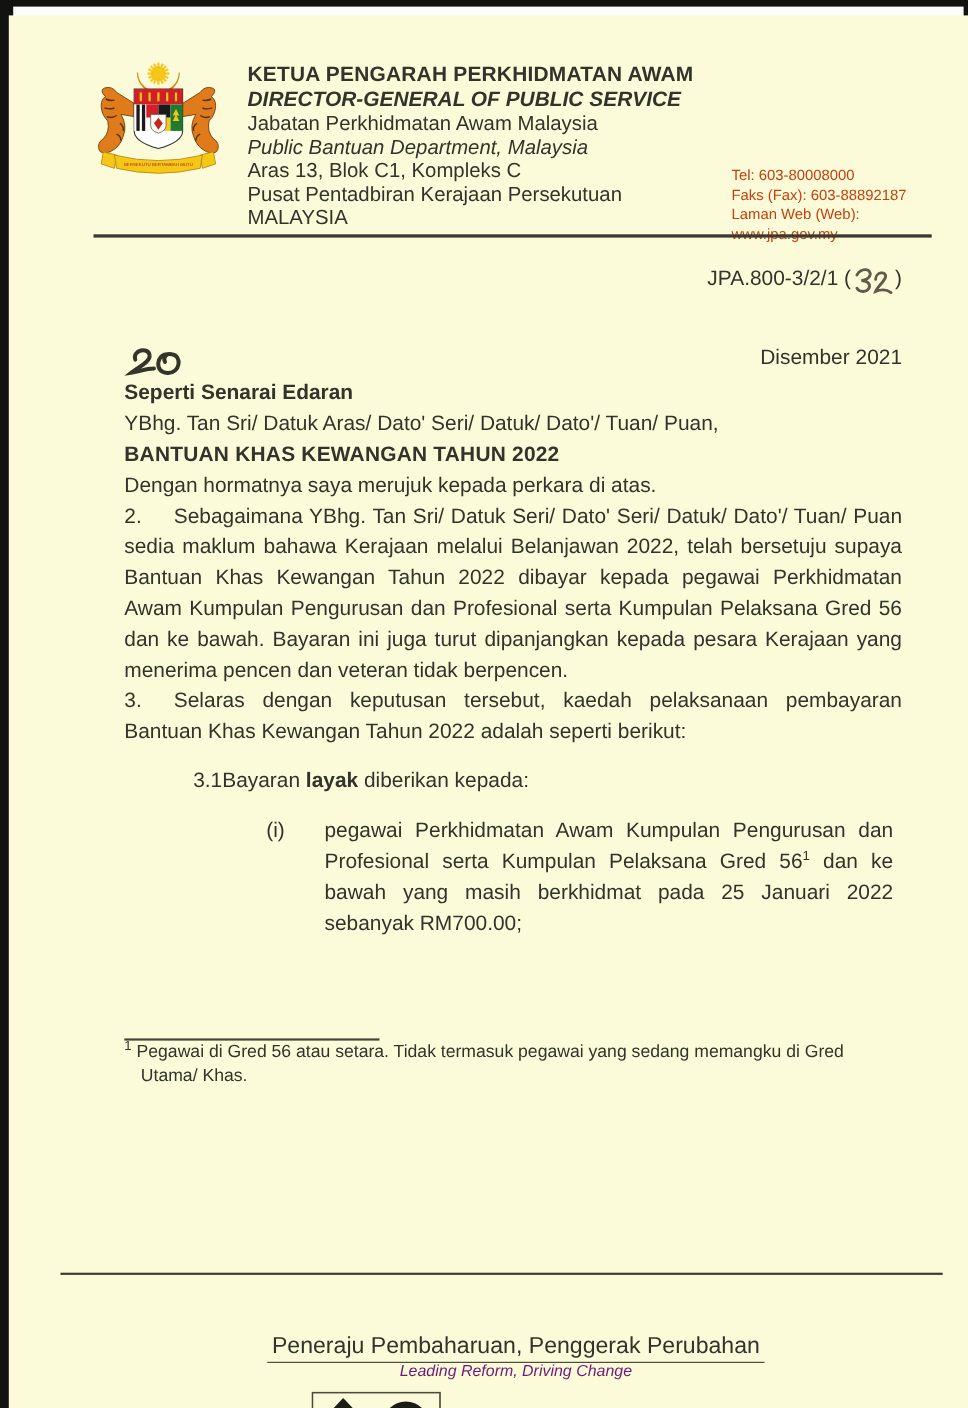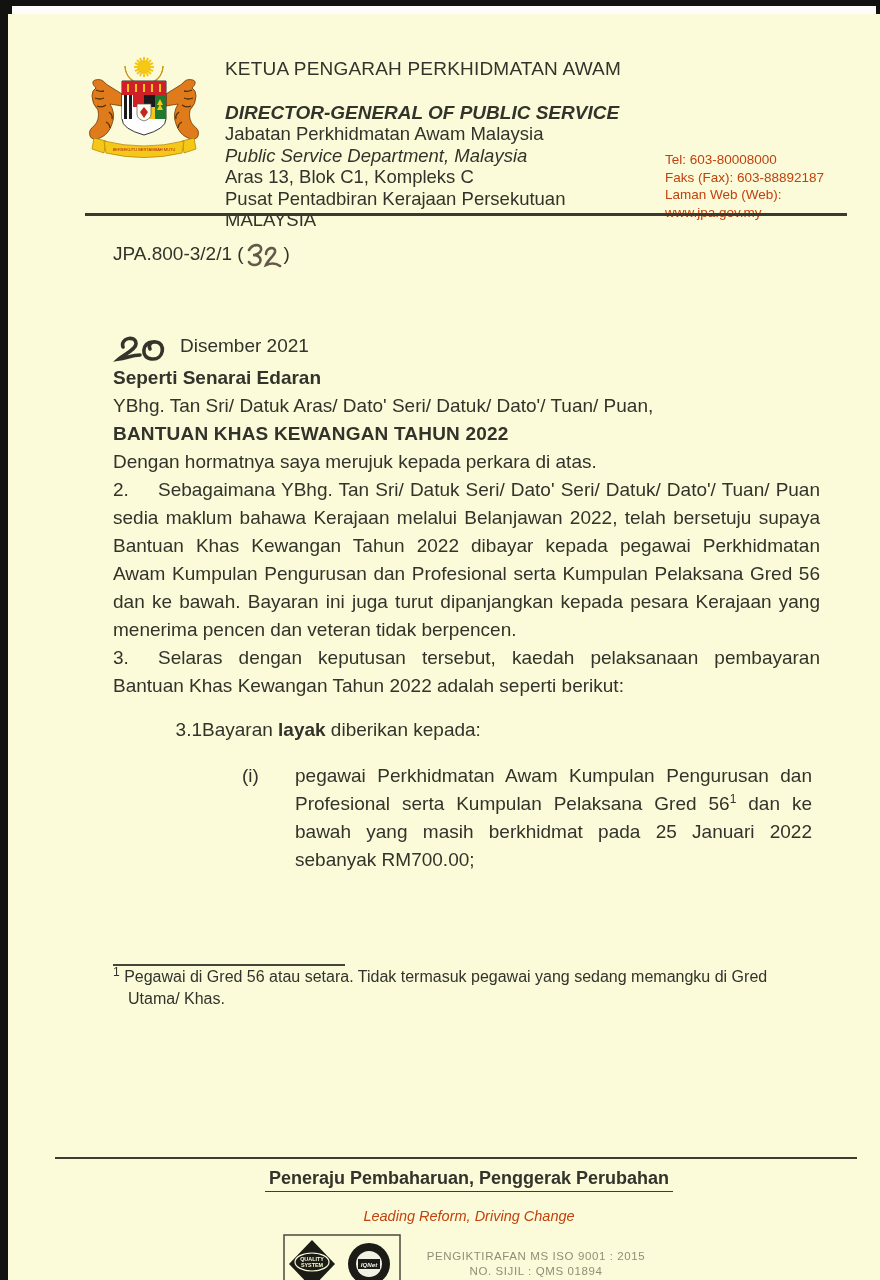--- a/index.html
+++ b/index.html
@@ -12,54 +12,54 @@
   }
   .scan-white-strip{position:absolute;top:6px;left:12px;right:4px;height:12px;background:#fdfdfb;}
   .scan-white-right{position:absolute;top:14px;right:6px;width:10px;height:270px;background:#fdfdf4;}
   .page{
     position:absolute;top:14px;left:8px;right:0;bottom:0;
     background:#fbfbd9;
   }
   
   .crest{position:absolute;left:74px;top:40px;width:124px;height:118px;}
   .addr{position:absolute;left:217px;top:44px;line-height:21.5px;font-size:18.5px;}
-  .addr .t1{font-weight:normal;font-size:19px;letter-spacing:0.2px;}
-  .addr .t2{font-weight:bold;font-style:italic;font-size:19px;margin-top:22px;}
+  .addr .t1{font-weight:bold;font-size:19px;letter-spacing:0.2px;}
+  .addr .t2{font-weight:bold;font-style:italic;font-size:19px;}
   .addr .it{font-style:italic;}
   .contact{position:absolute;left:657px;top:137px;font-size:13.5px;line-height:17.5px;color:#c2410c;}
   .header-rule{position:absolute;left:77px;top:199px;width:762px;border-top:3px solid #3a3a30;}
   
   .letter-body{position:absolute;left:105px;top:224px;width:707px;font-size:19px;line-height:28px;}
   .letter-body p{margin:0;}
-  .ref-line{display:flex;align-items:flex-end;}
+  .ref-line{display:flex;align-items:flex-end;justify-content:flex-end;}
   .hw32{margin:0 1px;transform:translateY(3px);}
-  .date-line{margin-top:60px;height:36px;display:flex;align-items:center;}
+  .date-line{margin-top:40px;height:36px;display:flex;align-items:center;justify-content:space-between;}
   .hw20{margin-right:13px;transform:translateY(2px);}
   .dist{margin-top:46px;font-weight:bold;}
   .salut{margin-top:42px;}
   .subject{margin-top:46px;font-weight:bold;letter-spacing:0.2px;}
   .para1{margin-top:26px;}
   .numbered{margin-top:18px;text-align:justify;}
   .numbered .num{display:inline-block;width:45px;}
   .p3{margin-top:14px;}
   .clause31{margin-top:16px;display:flex;}
   .clause31 .cnum{width:45px;flex:none;margin-left:44px;text-align:right;}
   .bold-inline{font-weight:bold;text-align:center;}
   .item-i{margin-top:18px;display:flex;}
   .item-i .inum{width:53px;flex:none;margin-left:129px;}
   .item-i .itxt{width:517px;text-align:justify;}
   sup{font-size:12px;vertical-align:super;line-height:0;}
   .footnote-rule{margin-top:90px;width:232px;border-top:2px solid #45453a;}
   .footnote{margin-top:7px;font-size:16px;line-height:22px;padding-left:15px;text-indent:-15px;}
   
   .footer-rule{position:absolute;left:47px;top:1143px;width:802px;border-top:2.5px solid #3c3c30;}
   .footer{position:absolute;left:0;top:1154px;width:872px;text-align:center;}
-  .tagline{display:inline-block;font-weight:bold;font-size:18px;
-    border-bottom:1.5px solid #3c3c30;padding:0 4px 2px 4px;margin-left:50px;}
-  .tagline-en{font-style:italic;font-size:14.5px;color:#c2410c;margin-top:16px;margin-left:50px;}
+  .tagline{display:inline-block;font-weight:normal;font-size:21px;
+    border-bottom:1.5px solid #3c3c30;padding:0 4px 2px 4px;margin-left:50px;margin-top:44px;}
+  .tagline-en{font-style:italic;font-size:14.5px;color:#701a75;margin-top:0;margin-left:50px;}
   .cert-row{margin-top:10px;display:flex;justify-content:center;align-items:center;gap:26px;margin-left:40px;}
   .iso-text{font-size:11.5px;line-height:15px;color:#8f8f77;letter-spacing:0.6px;text-align:center;}
 </style>
 </head>
 <body>
 
 <div class="scan-white-strip"></div>
 <div class="scan-white-right"></div>
 
 <div class="page">
@@ -130,21 +130,21 @@
       <path d="M112,84 l-12,3 2,12 12,-4 Z" fill="#f5c818" stroke="#b8860b" stroke-width="0.8"></path>
       <path d="M22,87 Q62,97 102,87 L100,99 Q62,108 24,99 Z" fill="#f5c818" stroke="#b8860b" stroke-width="0.8"></path>
       <text x="62" y="97" text-anchor="middle" font-size="4" fill="#b01c1c" font-family="'Liberation Sans',sans-serif">BERSEKUTU BERTAMBAH MUTU</text>
     </g>
   </svg>
 
   <div class="addr">
     <div class="t1">KETUA PENGARAH PERKHIDMATAN AWAM</div>
     <div class="t2">DIRECTOR-GENERAL OF PUBLIC SERVICE</div>
     <div>Jabatan Perkhidmatan Awam Malaysia</div>
-    <div class="it">Public Service Department, Malaysia</div>
+    <div class="it">Public Bantuan Department, Malaysia</div>
     <div>Aras 13, Blok C1, Kompleks C</div>
     <div>Pusat Pentadbiran Kerajaan Persekutuan</div>
     <div>MALAYSIA</div>
   </div>
 
   <div class="contact">
     <div>Tel: 603-80008000</div>
     <div>Faks (Fax): 603-88892187</div>
     <div>Laman Web (Web): www.jpa.gov.my</div>
   </div>

